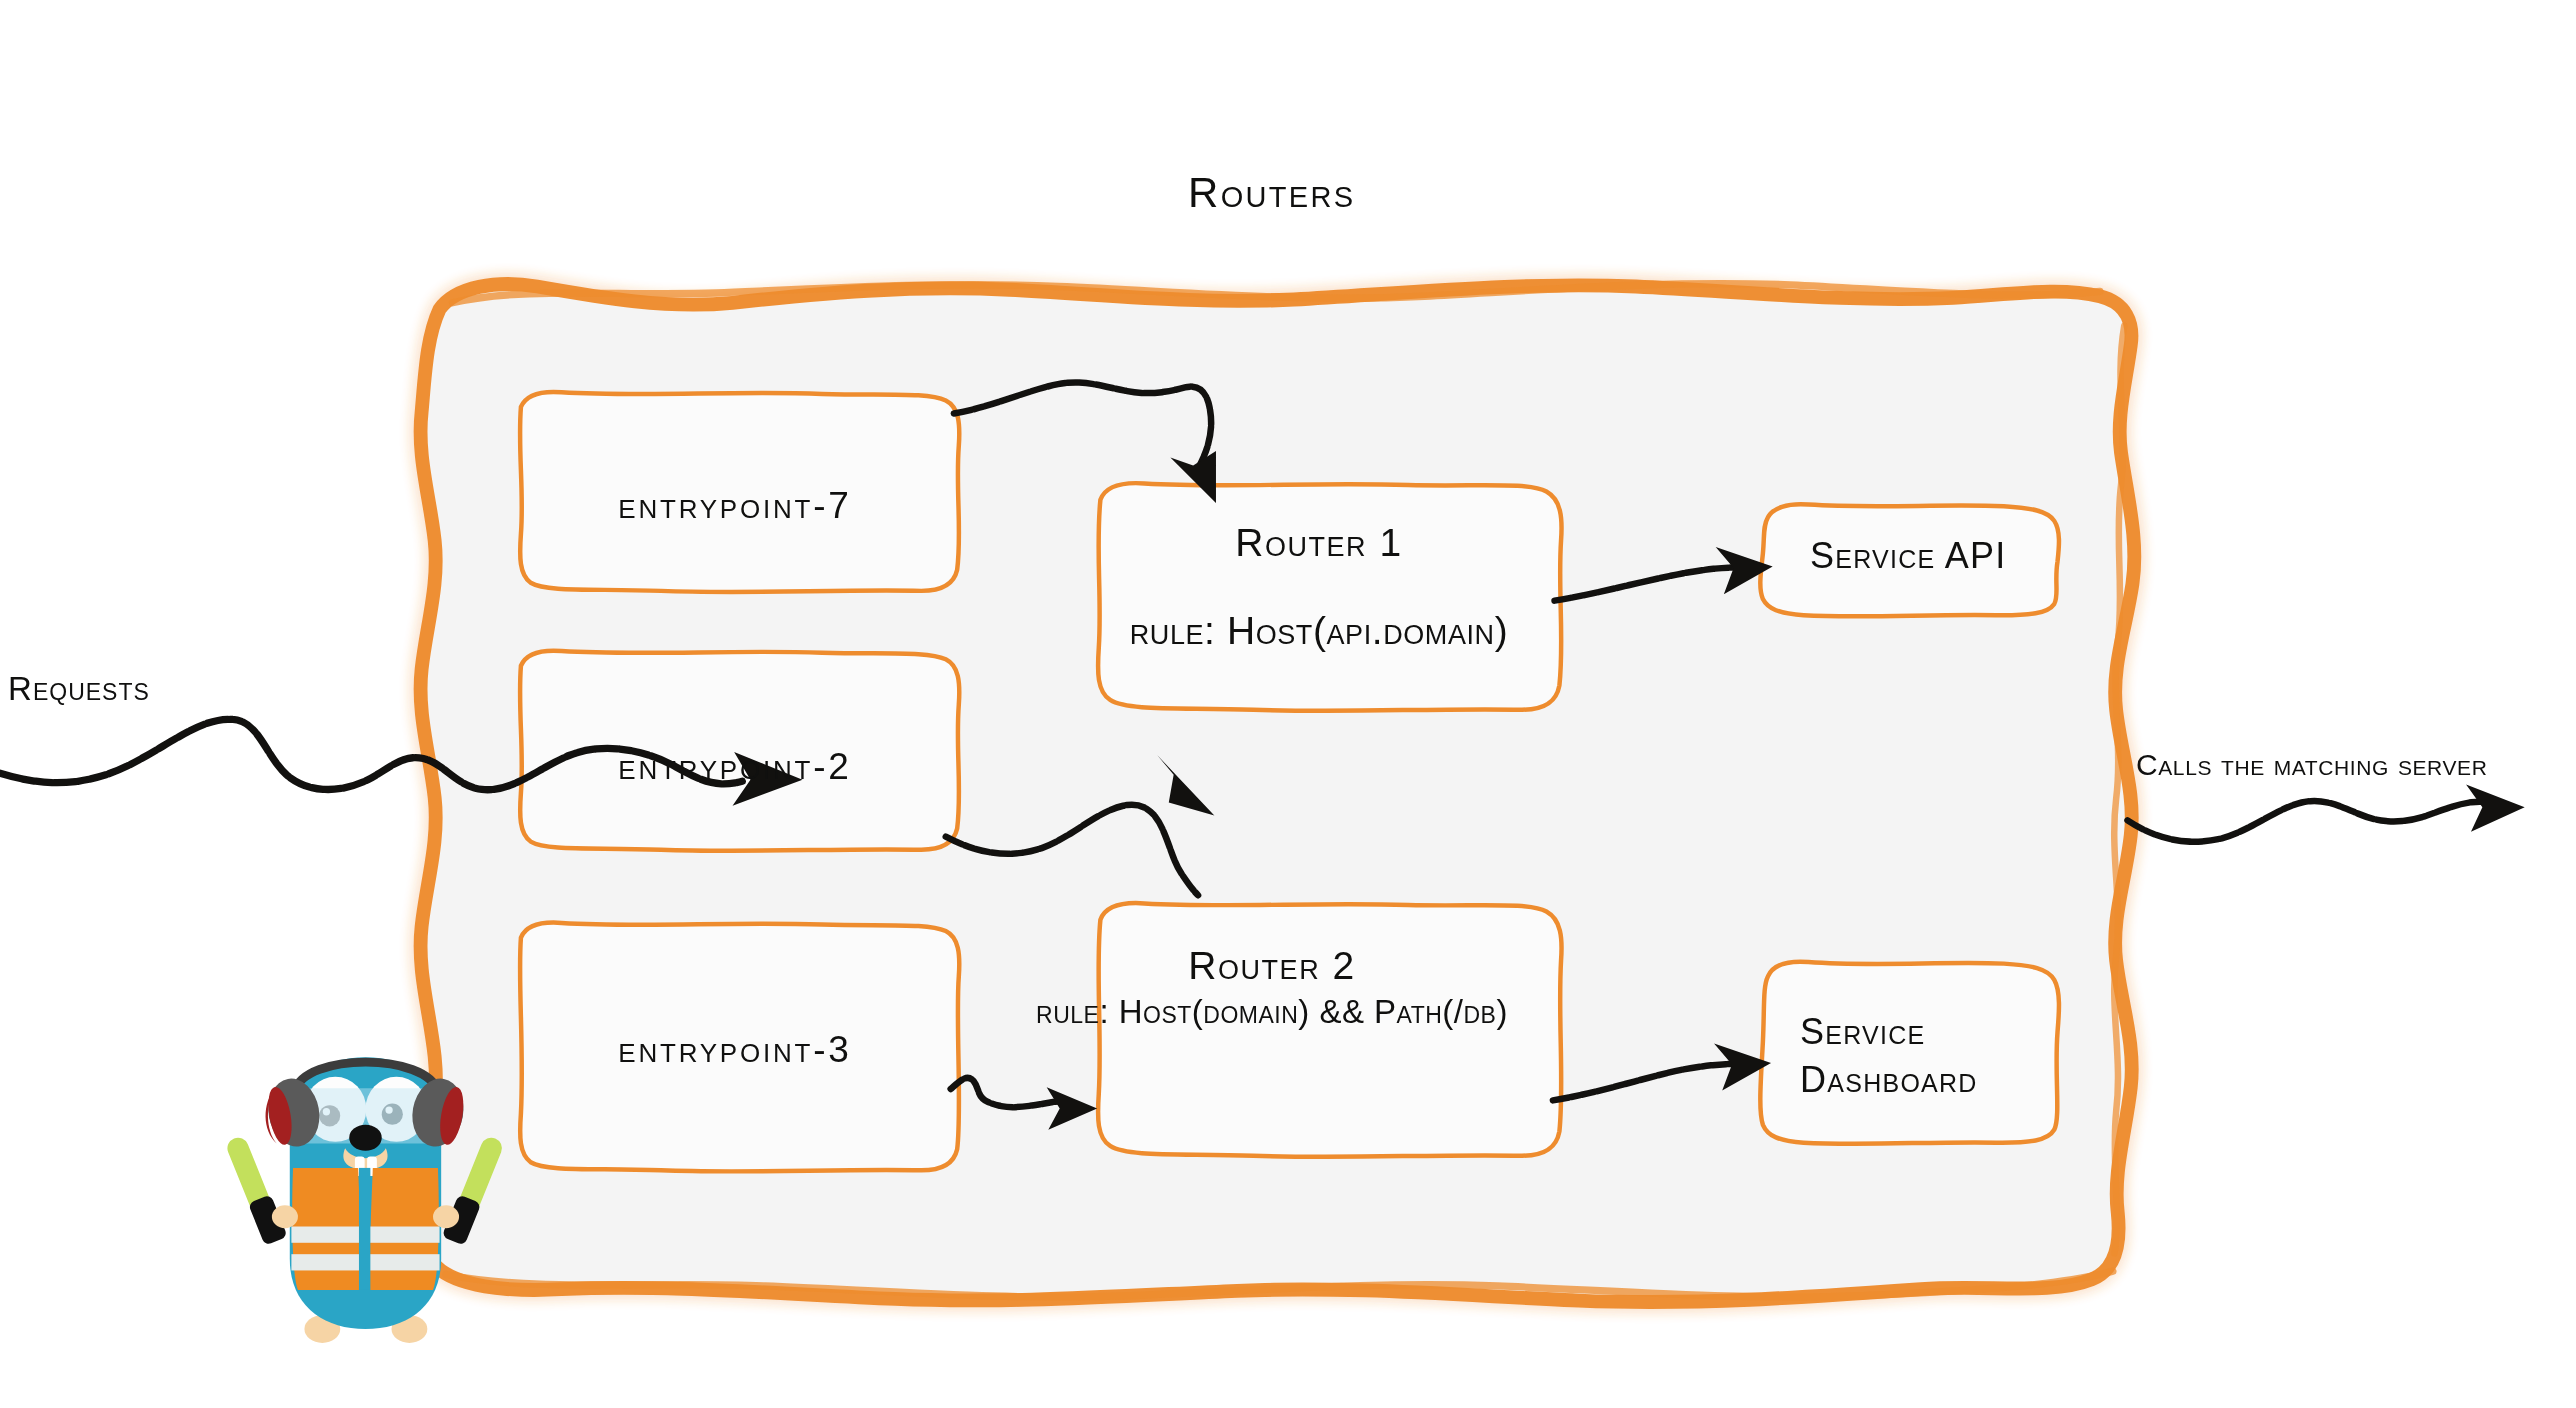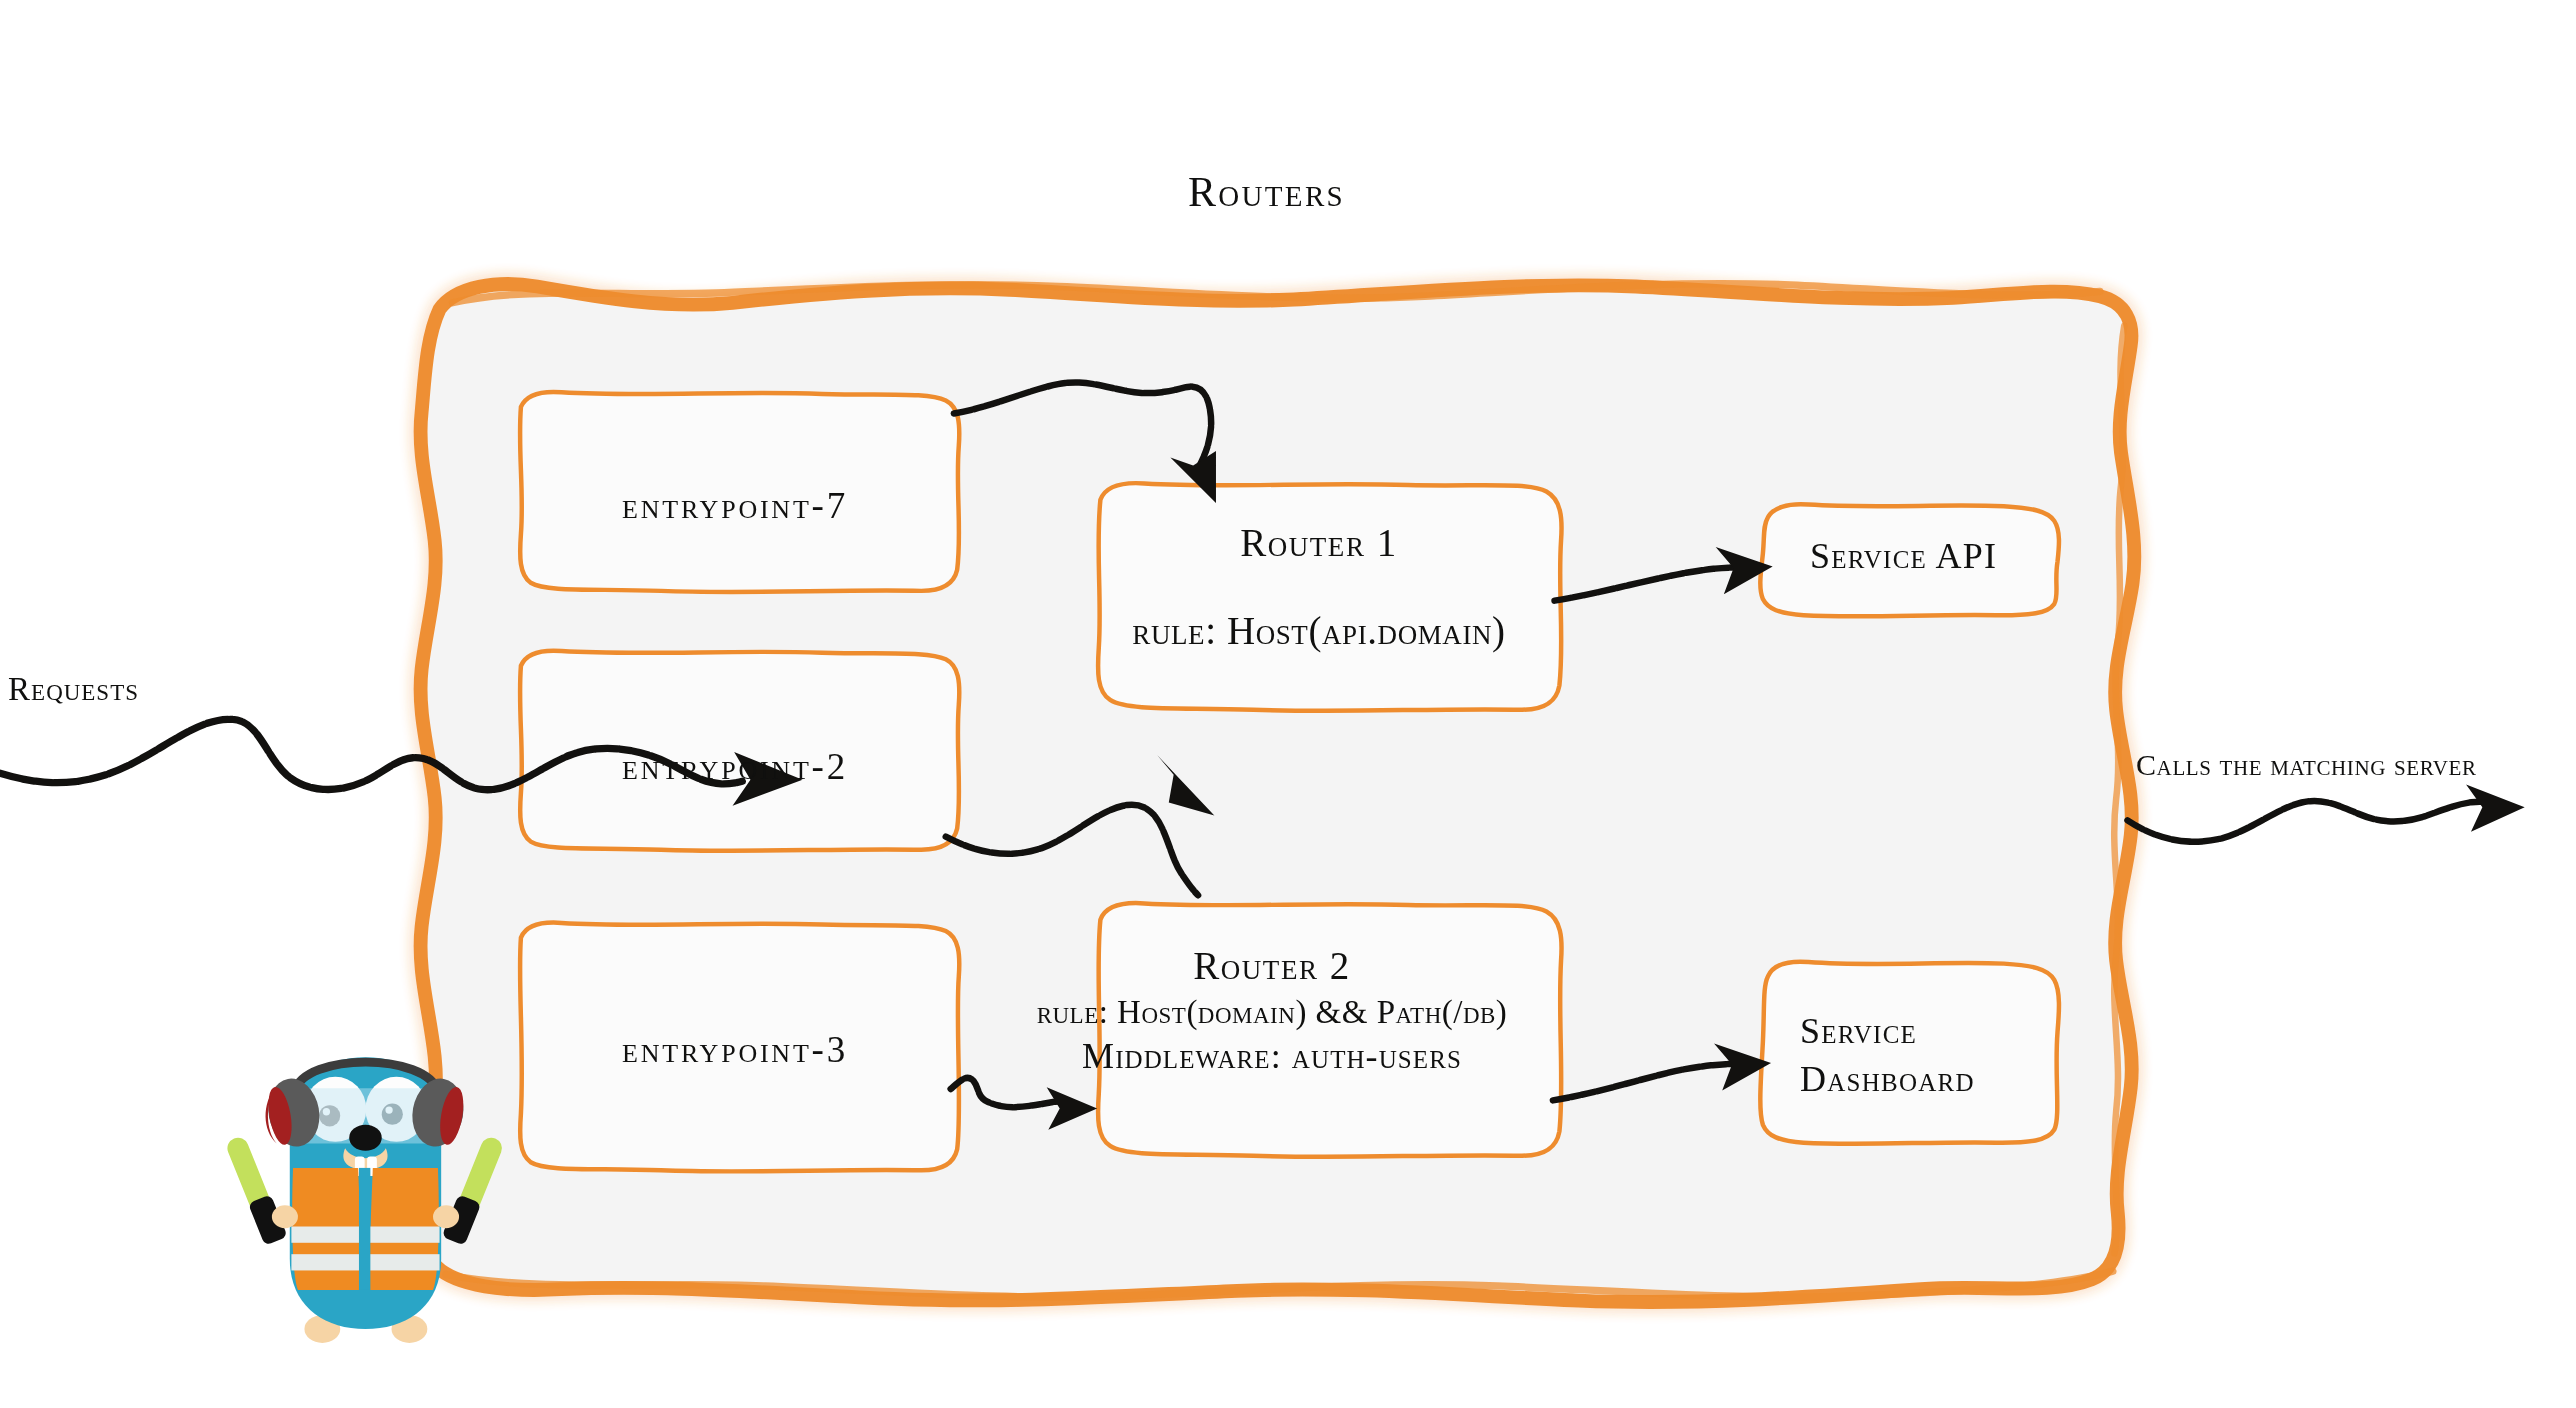--- a/index.html
+++ b/index.html
@@ -10,21 +10,21 @@
   body {
     width: 2576px;
     height: 1408px;
     position: relative;
     overflow: hidden;
     font-family: "DejaVu Sans", sans-serif;
   }
 
   
   .hand {
-    font-family: Liberation Serif, serif;
+    font-family: Liberation Sans, sans-serif;
     font-variant: small-caps;
     font-weight: 400;
     color: #10100f;
     letter-spacing: 0.02em;
     white-space: nowrap;
     line-height: 1.12;
   }
 
   
   #stage {
@@ -447,21 +447,20 @@
     <div class="hand ep-label" id="ep3-label">entrypoint-3</div>
 
     <div class="router-block" id="router1-block">
       <div class="hand router-title">Router 1</div>
       <div class="hand router-line">rule: Host(api.domain)</div>
     </div>
 
     <div class="router-block" id="router2-block">
       <div class="hand router-title">Router 2</div>
       <div class="hand router-line">rule: Host(domain) &amp;&amp; Path(/db)</div>
-      <div class="hand router-line" id="r2-mw">Middleware: auth-users</div>
     </div>
 
     <div class="hand svc-label" id="svc-api-label">Service API</div>
 
     <div class="hand svc-label" id="svc-dash-label">
       <span>Service</span>
       <span>Dashboard</span>
     </div>
 
     <div class="hand" id="requests-label">Requests</div>

